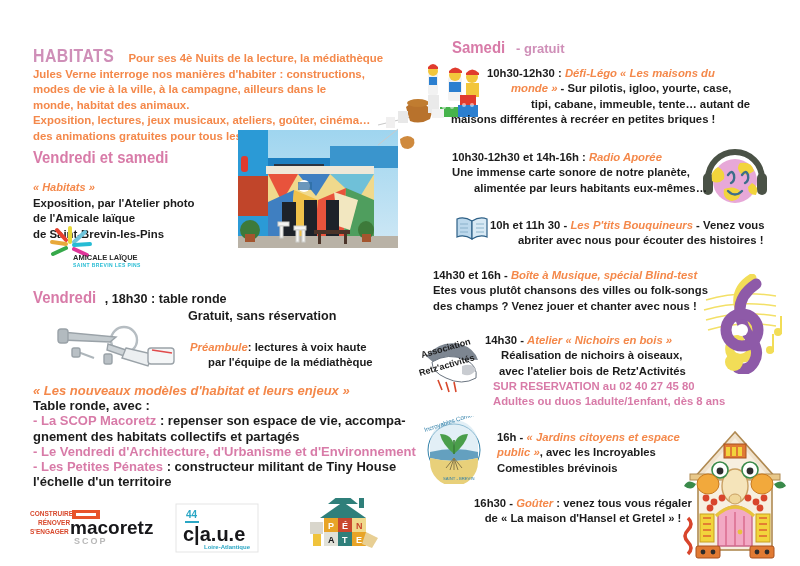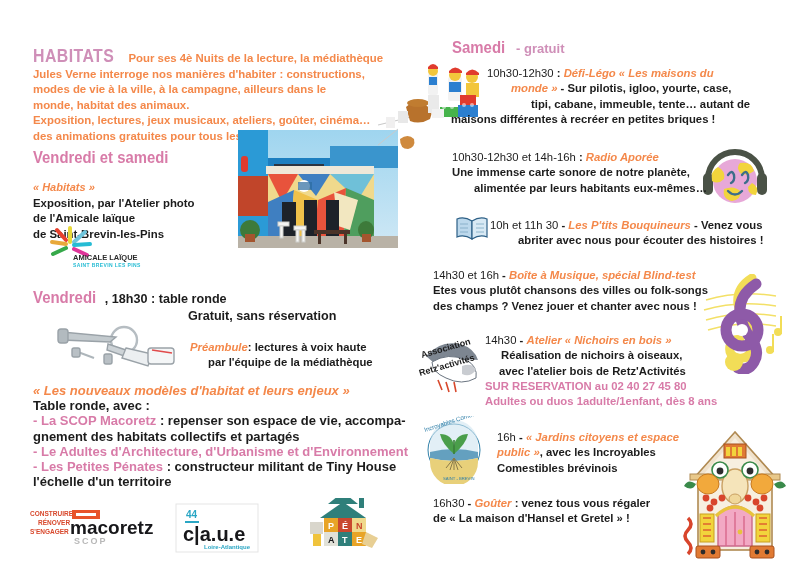--- a/index.html
+++ b/index.html
@@ -73,46 +73,46 @@
 
   
   #samedi { left: 452px; top: 38px; }
   #samedi .h {
     font-size: 17px; font-weight: 700; color: #d87ba8;
     display: inline-block; transform: scaleX(.88); transform-origin: left center;
   }
   #samedi .g { font-size: 13px; color: #cf8fb8; font-weight: 600; }
 
   .ev { font-size: 11.3px; line-height: 15.3px; color: #1c1c1c; font-weight: 700; }
-  .ev .time { color: #1c1c1c; font-weight: 400; }
+  .ev .time { color: #1c1c1c; font-weight: 700; }
   .ev .ttl  { color: #f4884a; font-style: italic; font-weight: 600; }
   .ev .resa { color: #d87ba8; font-weight: 600; font-style: normal; }
 
   #ev-lego  { left: 487px; top: 66px;  width: 300px; }
   #ev-lego .l2 { margin-left: 24px; }
   #ev-lego .l3 { margin-left: 44px; }
   #ev-lego .l4 { margin-left: -36px; }
 
   #ev-radio { left: 452px; top: 150px; width: 260px; }
   #ev-radio .l2 { margin-left: 22px; }
 
   #ev-bouq  { left: 490px; top: 218px; width: 290px; }
   #ev-bouq .l2 { margin-left: 28px; }
 
   #ev-blind { left: 433px; top: 268px; width: 290px; }
 
   #ev-nichoir { left: 485px; top: 333px; width: 300px; }
   #ev-nichoir .l2 { margin-left: 16px; }
   #ev-nichoir .l3 { margin-left: 14px; }
-  #ev-nichoir .l4 { margin-left: 0px; }
+  #ev-nichoir .l4 { margin-left: 8px; }
 
   #ev-jardins { left: 497px; top: 430px; width: 240px; }
   #ev-jardins .l2 { margin-left: 0px; }
 
-  #ev-gouter { left: 433px; top: 496px; width: 300px; }
+  #ev-gouter { left: 433px; top: 496px; width: 300px; text-align: center; }
 
   
   #housePhoto { left: 238px; top: 130px; width: 160px; height: 148px; }
   #clothesline { left: 378px; top: 95px; width: 70px; height: 80px; }
   #legoImg   { left: 424px; top: 63px; width: 66px; height: 60px; }
   #globeImg  { left: 700px; top: 143px; width: 70px; height: 66px; }
   #bookImg   { left: 455px; top: 213px; width: 34px; height: 30px; }
   #noteImg   { left: 700px; top: 274px; width: 90px; height: 100px; }
   #retzImg   { left: 416px; top: 336px; width: 76px; height: 58px; }
   #incrImg   { left: 416px; top: 416px; width: 76px; height: 68px; }
@@ -262,21 +262,21 @@
 
   <div class="blk" id="tableRonde">
     <div class="quote">« Les nouveaux modèles d'habitat et leurs enjeux »</div>
     <div>Table ronde, avec :</div>
 
     <div>
       <span class="nm">- La SCOP Macoretz</span><span> : repenser son espace de vie, accompa-</span>
     </div>
     <div>gnement des habitats collectifs et partagés</div>
 
-    <div class="nm">- Le Adultes d'Architecture, d'Urbanisme et d'Environnement</div>
+    <div class="nm">- Le Vendredi d'Architecture, d'Urbanisme et d'Environnement</div>
     <div>
       <span class="nm">- Les Petites Pénates</span><span> : constructeur militant de Tiny House</span>
     </div>
 
     <div>l'échelle d'un territoire</div>
   </div>
 
   <div class="blk" id="logos">
     <svg width="370" height="62" viewBox="0 0 370 62">
 

